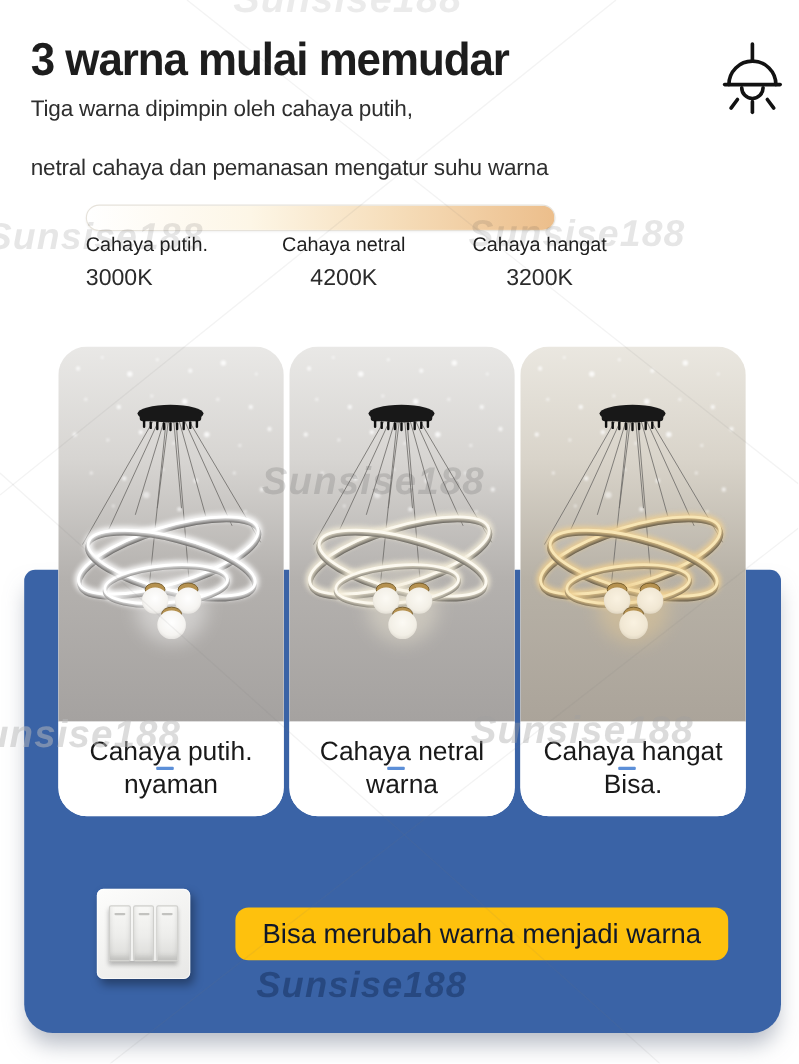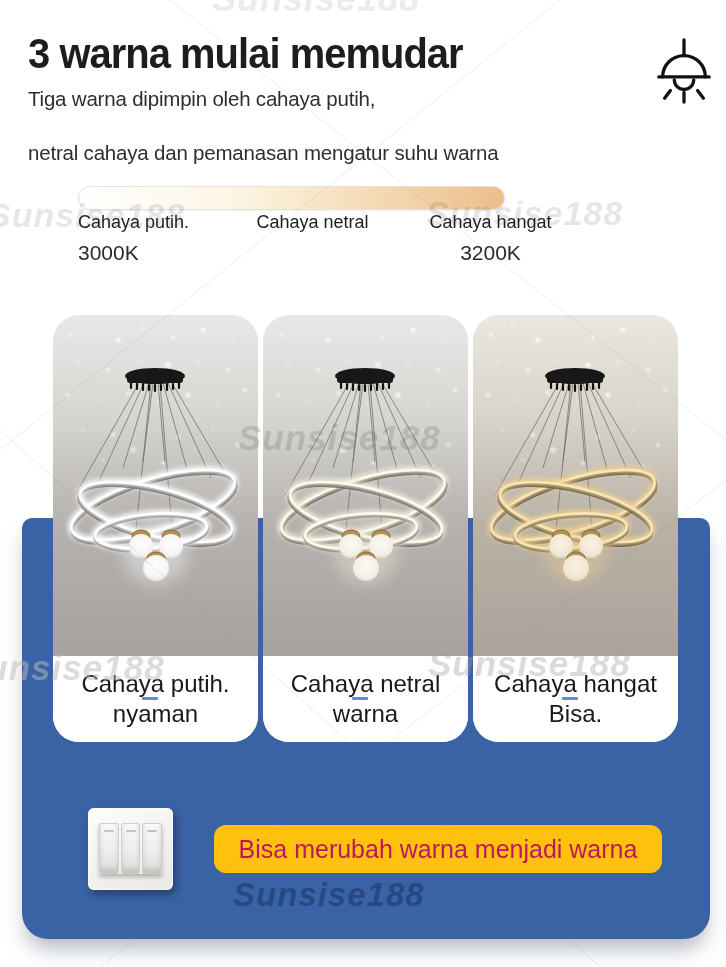--- a/index.html
+++ b/index.html
@@ -60,21 +60,21 @@
           background:linear-gradient(150deg,#fdfdfc,#e8e8e6);
           box-shadow:3px 5px 9px rgba(0,0,0,.35), inset 0 0 0 1px rgba(255,255,255,.6);}
   .rockers{position:absolute;left:11px;top:15px;right:11px;bottom:16px;display:flex;gap:2px;
            box-shadow:0 3px 4px rgba(0,0,0,.25);}
   .rocker{flex:1;background:linear-gradient(180deg,#f8f8f6 0%,#ededeb 55%,#dbdbd8 100%);
           border:1px solid #cfcfcc;border-radius:2px;position:relative;
           box-shadow:inset 0 -4px 5px rgba(0,0,0,.12);}
   .rocker::before{content:"";position:absolute;top:6px;left:50%;transform:translateX(-50%);
           width:10px;height:2px;background:#c2c2bf;border-radius:1px;}
   .banner{position:absolute;left:214px;top:825px;width:448px;height:48px;z-index:3;border-radius:12px;
-          display:flex;align-items:center;justify-content:center;font-size:25px;color:#be185d;}
+          display:flex;align-items:center;justify-content:center;font-size:25px;color:#0f172a;}
 
   
   .net{position:absolute;left:0;top:0;z-index:4;pointer-events:none;}
   .wm{position:absolute;font-style:italic;font-weight:bold;letter-spacing:1px;white-space:nowrap;
       z-index:5;pointer-events:none;}
   .wm1{left:212px;top:-22px;font-size:36px;color:rgba(60,60,60,.10);}
   .wm2{left:-12px;top:196px;font-size:34px;color:rgba(60,60,60,.13);}
   .wm3{left:426px;top:194px;font-size:34px;color:rgba(60,60,60,.13);}
   .wm4{left:238px;top:418px;font-size:35px;color:rgba(95,95,95,.22);}
   .wm5{left:-38px;top:648px;font-size:35px;color:rgba(185,185,185,.5);}
@@ -137,20 +137,21 @@
     </svg>
   </div>
 
   <div class="temp-bar" id="temp-bar" style="background: linear-gradient(90deg, rgb(255, 255, 255) 0%, rgb(253, 246, 230) 35%, rgb(246, 222, 187) 65%, rgb(236, 190, 139) 100%);"></div>
   <div class="stop stop1">
     <span class="name">Cahaya putih.</span>
     <span class="kelvin">3000K</span>
   </div>
   <div class="stop stop2">
     <span class="name">Cahaya netral</span>
+    <span class="kelvin">4200K</span>
   </div>
   <div class="stop stop3">
     <span class="name">Cahaya hangat</span>
     <span class="kelvin">3200K</span>
   </div>
 
   <div class="blue-panel" id="blue-panel" style="background: rgb(58, 99, 166);"></div>
 
   <div class="cards">
     <div class="card card1" style="--glow: #ffffff; --bright: #ffffff;">

